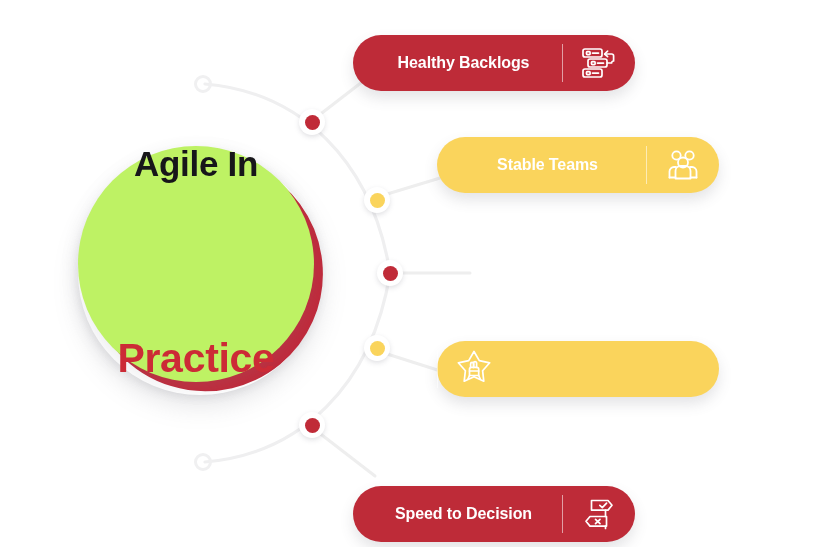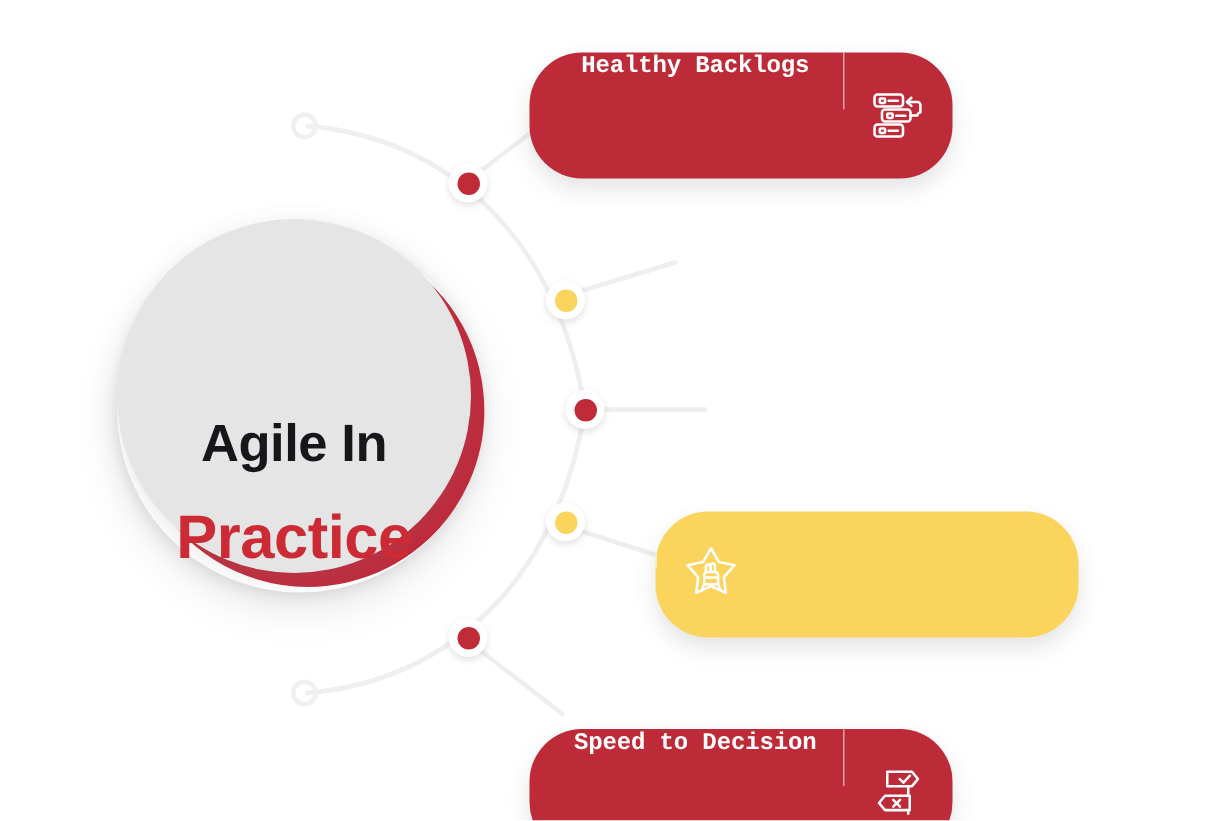--- a/index.html
+++ b/index.html
@@ -38,52 +38,52 @@
   .hub-ring {
     position: absolute;
     left: 82px; top: 151px;
     width: 244px; height: 244px;
   }
   .hub-face {
     position: absolute;
     left: 78px; top: 146px;
     width: 236px; height: 236px;
     border-radius: 50%;
-    background: #e5e5e5;
+    background: #bef264;
     box-shadow: 0 6px 18px rgba(130,130,140,0.16);
     display: flex;
     flex-direction: column;
     align-items: center;
-    justify-content: flex-end;
+    justify-content: space-between;
   }
   .hub-line1 {
     font-size: 35px;
     font-weight: bold;
     color: #17161a;
     letter-spacing: -0.3px;
     line-height: 1.05;
   }
   .hub-line2 {
     font-size: 41px;
     font-weight: bold;
     color: #cc2b36;
     letter-spacing: -0.3px;
     line-height: 1.15;
     margin-top: 20px;
   }
 
   
   .pill {
     position: absolute;
-    height: 84px;
+    height: 56px;
     border-radius: 35px;
     display: flex;
+    align-items: center;
     box-sizing: border-box;
     box-shadow: 0 7px 14px rgba(90,90,100,0.16);
-    font-family: Liberation Mono, monospace;
   }
   .pill.red    { background: #be2b38; }
   .pill.yellow { background: #fad45c; }
 
   .pill-label {
     flex: 1 1 auto;
     text-align: center;
     color: #ffffff;
     font-weight: bold;
     font-size: 16px;
@@ -171,20 +171,36 @@
         <line x1="17.5" y1="19.1" x2="23.5" y2="19.1"></line>
         <rect x="3" y="25" width="19" height="8" rx="2"></rect>
         <rect x="6.5" y="27.6" width="3.6" height="3" rx="0.8"></rect>
         <line x1="12.5" y1="29.1" x2="18.5" y2="29.1"></line>
         <path d="M27 19 h4.6 a2 2 0 0 1 2 -2 v-5 a2 2 0 0 0 -2 -2 h-6.6"></path>
         <polyline points="27.6,7.2 24.6,10 27.6,12.6"></polyline>
       </svg>
     </div>
   </div>
 
+  <div class="pill yellow" style="left:437px; top:137px; width:282px;">
+    <div class="pill-label">Stable Teams</div>
+    <div class="pill-divider"></div>
+    <div class="pill-icon">
+      <svg width="40" height="38" viewBox="0 0 40 38" fill="none" stroke="#ffffff" stroke-width="1.8" stroke-linecap="round" stroke-linejoin="round">
+        <circle cx="13.5" cy="9.5" r="4.2"></circle>
+        <circle cx="26.5" cy="9.5" r="4.2"></circle>
+        <circle cx="20" cy="16.5" r="5"></circle>
+        <path d="M6.5 31.5 v-6 a4.5 4.5 0 0 1 4.5 -4.5 h2"></path>
+        <path d="M33.5 31.5 v-6 a4.5 4.5 0 0 0 -4.5 -4.5 h-2"></path>
+        <path d="M12.5 32.5 v-7.5 a5 5 0 0 1 5 -5 h5 a5 5 0 0 1 5 5 v7.5 z"></path>
+        <line x1="6.5" y1="31.5" x2="12.5" y2="31.5"></line>
+        <line x1="27.5" y1="31.5" x2="33.5" y2="31.5"></line>
+      </svg>
+    </div>
+  </div>
 
 
   <div class="pill yellow" style="left:437px; top:341px; width:282px;">
     <div class="pill-divider"></div>
     <div class="pill-icon">
       <svg width="40" height="40" viewBox="0 0 40 40" fill="none" stroke="#ffffff" stroke-width="1.7" stroke-linecap="round" stroke-linejoin="round">
         <path d="M20 2.5 l5.3 9.2 10.4 2.1 -7.1 7.9 1.2 10.5 -9.8 -4.4 -9.8 4.4 1.2 -10.5 -7.1 -7.9 10.4 -2.1 z"></path>
         <path d="M15.5 26.5 v-6.2 a2 2 0 0 1 2 -2 h5.2 a2 2 0 0 1 2 2 v6.2 z"></path>
         <path d="M16.6 18.3 v-3.4 a1.5 1.5 0 0 1 3 0 v3.4"></path>
         <path d="M19.6 18.3 v-4.2 a1.5 1.5 0 0 1 3 0 v4.2"></path>

